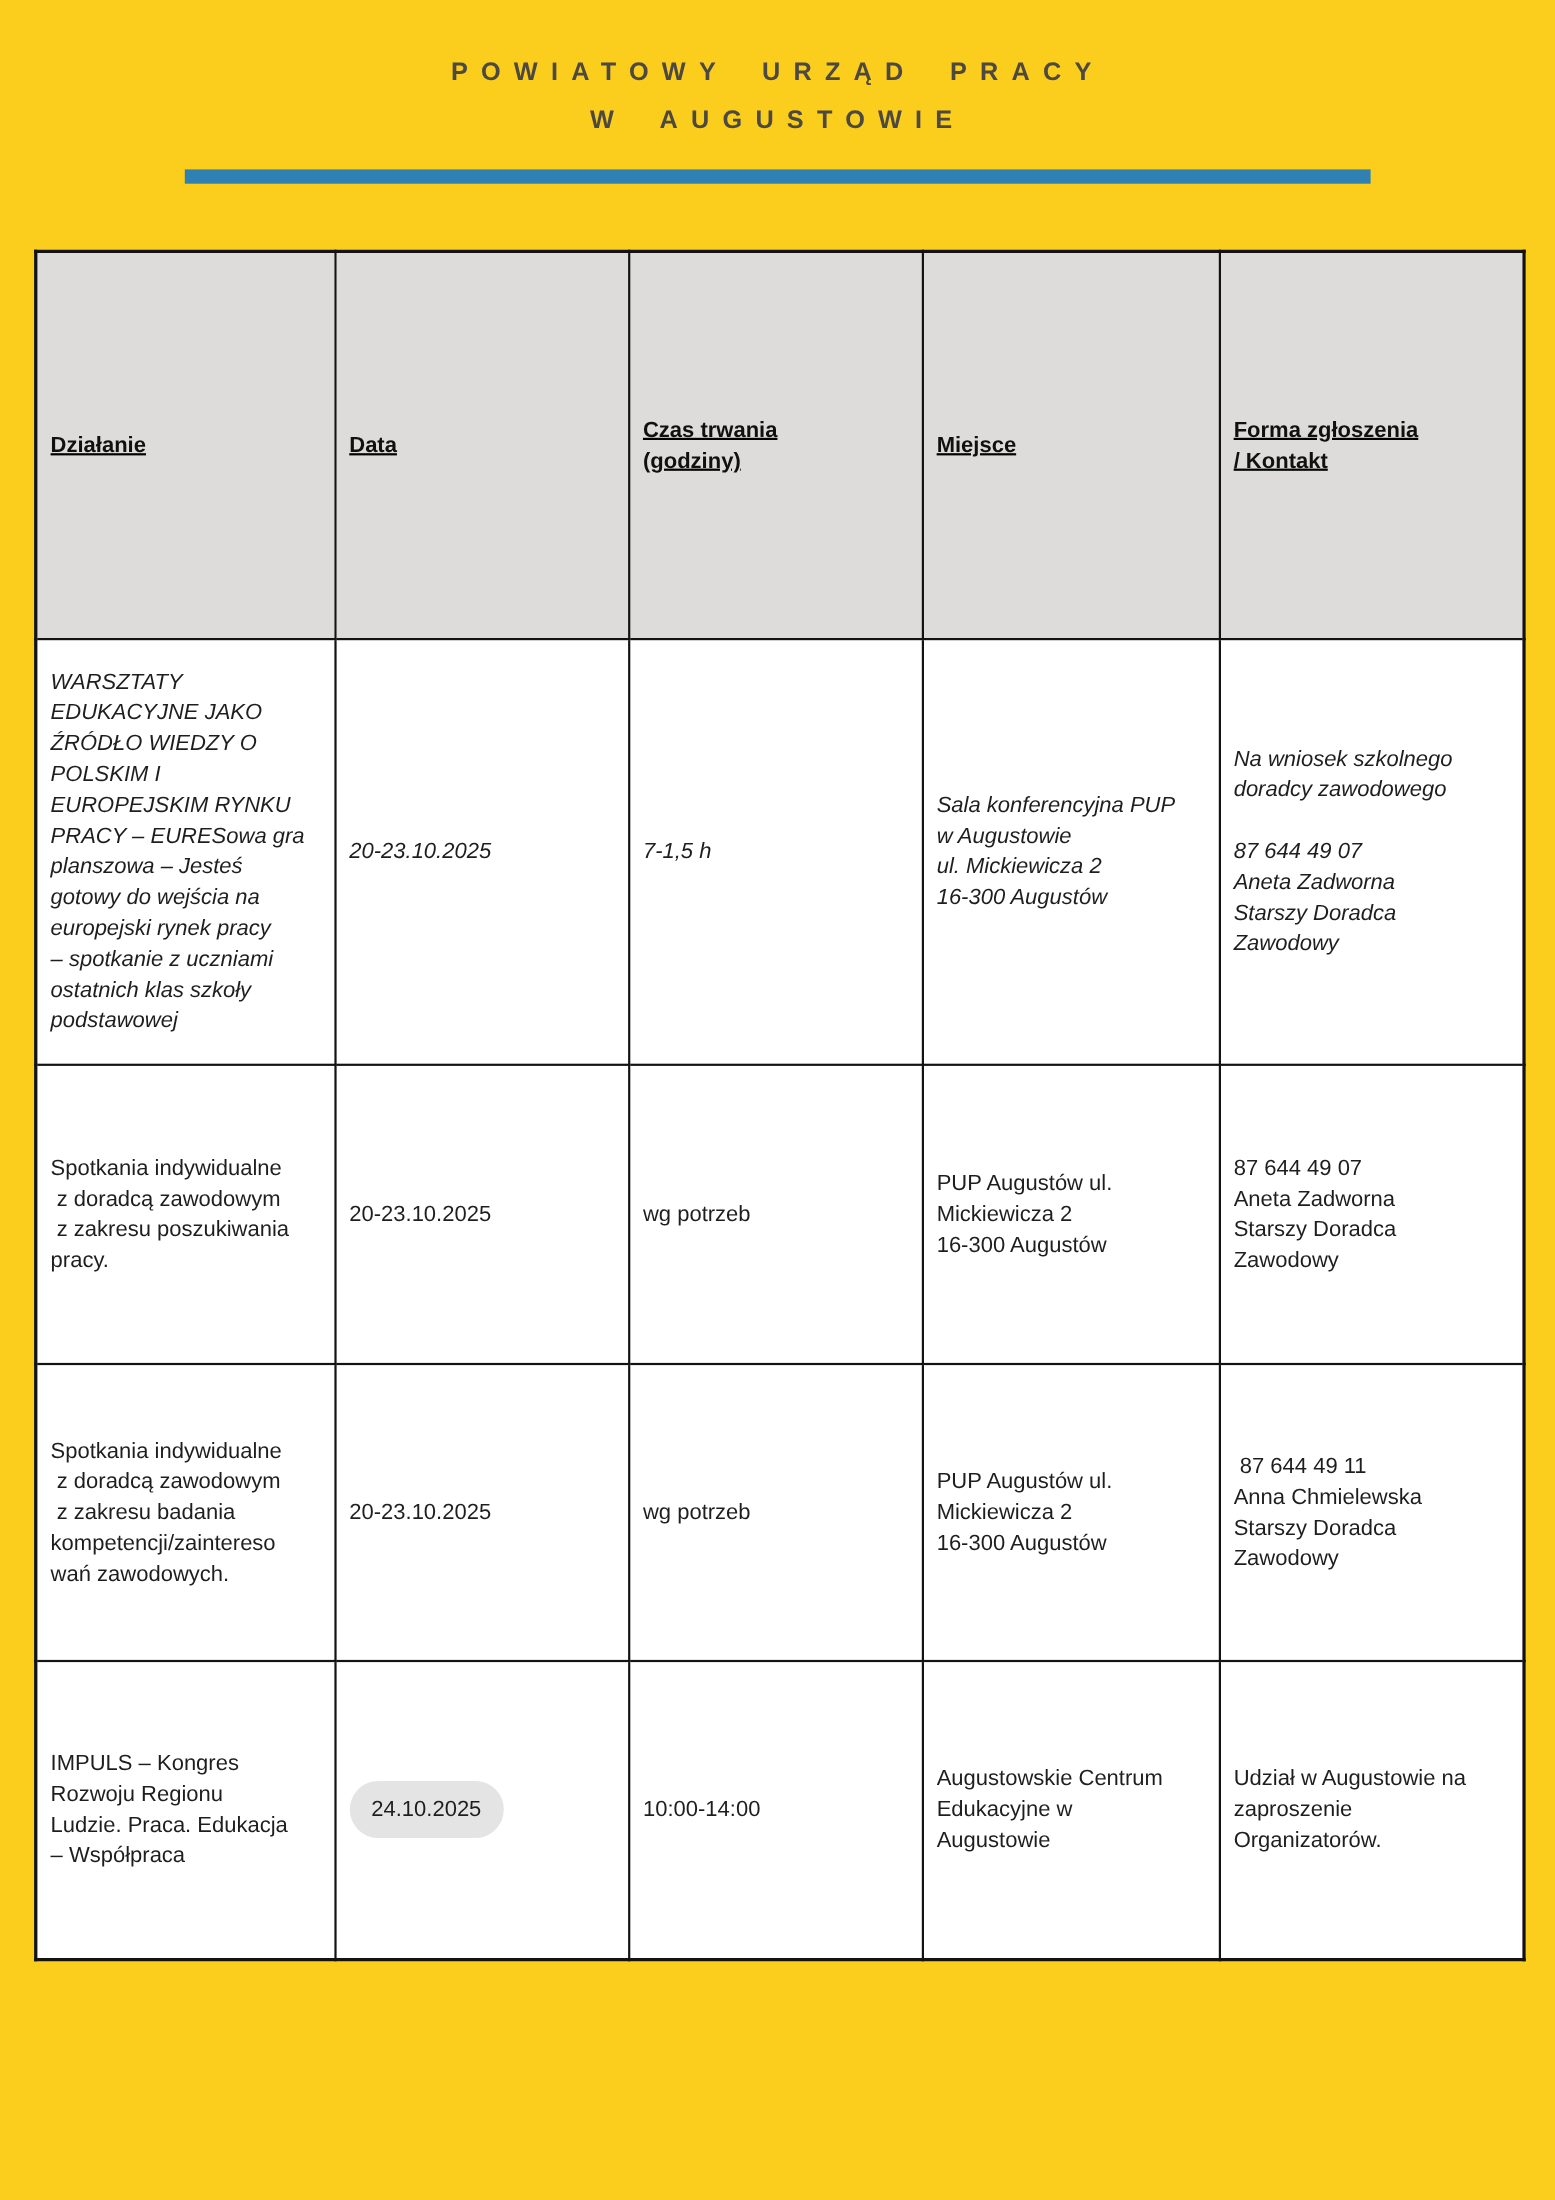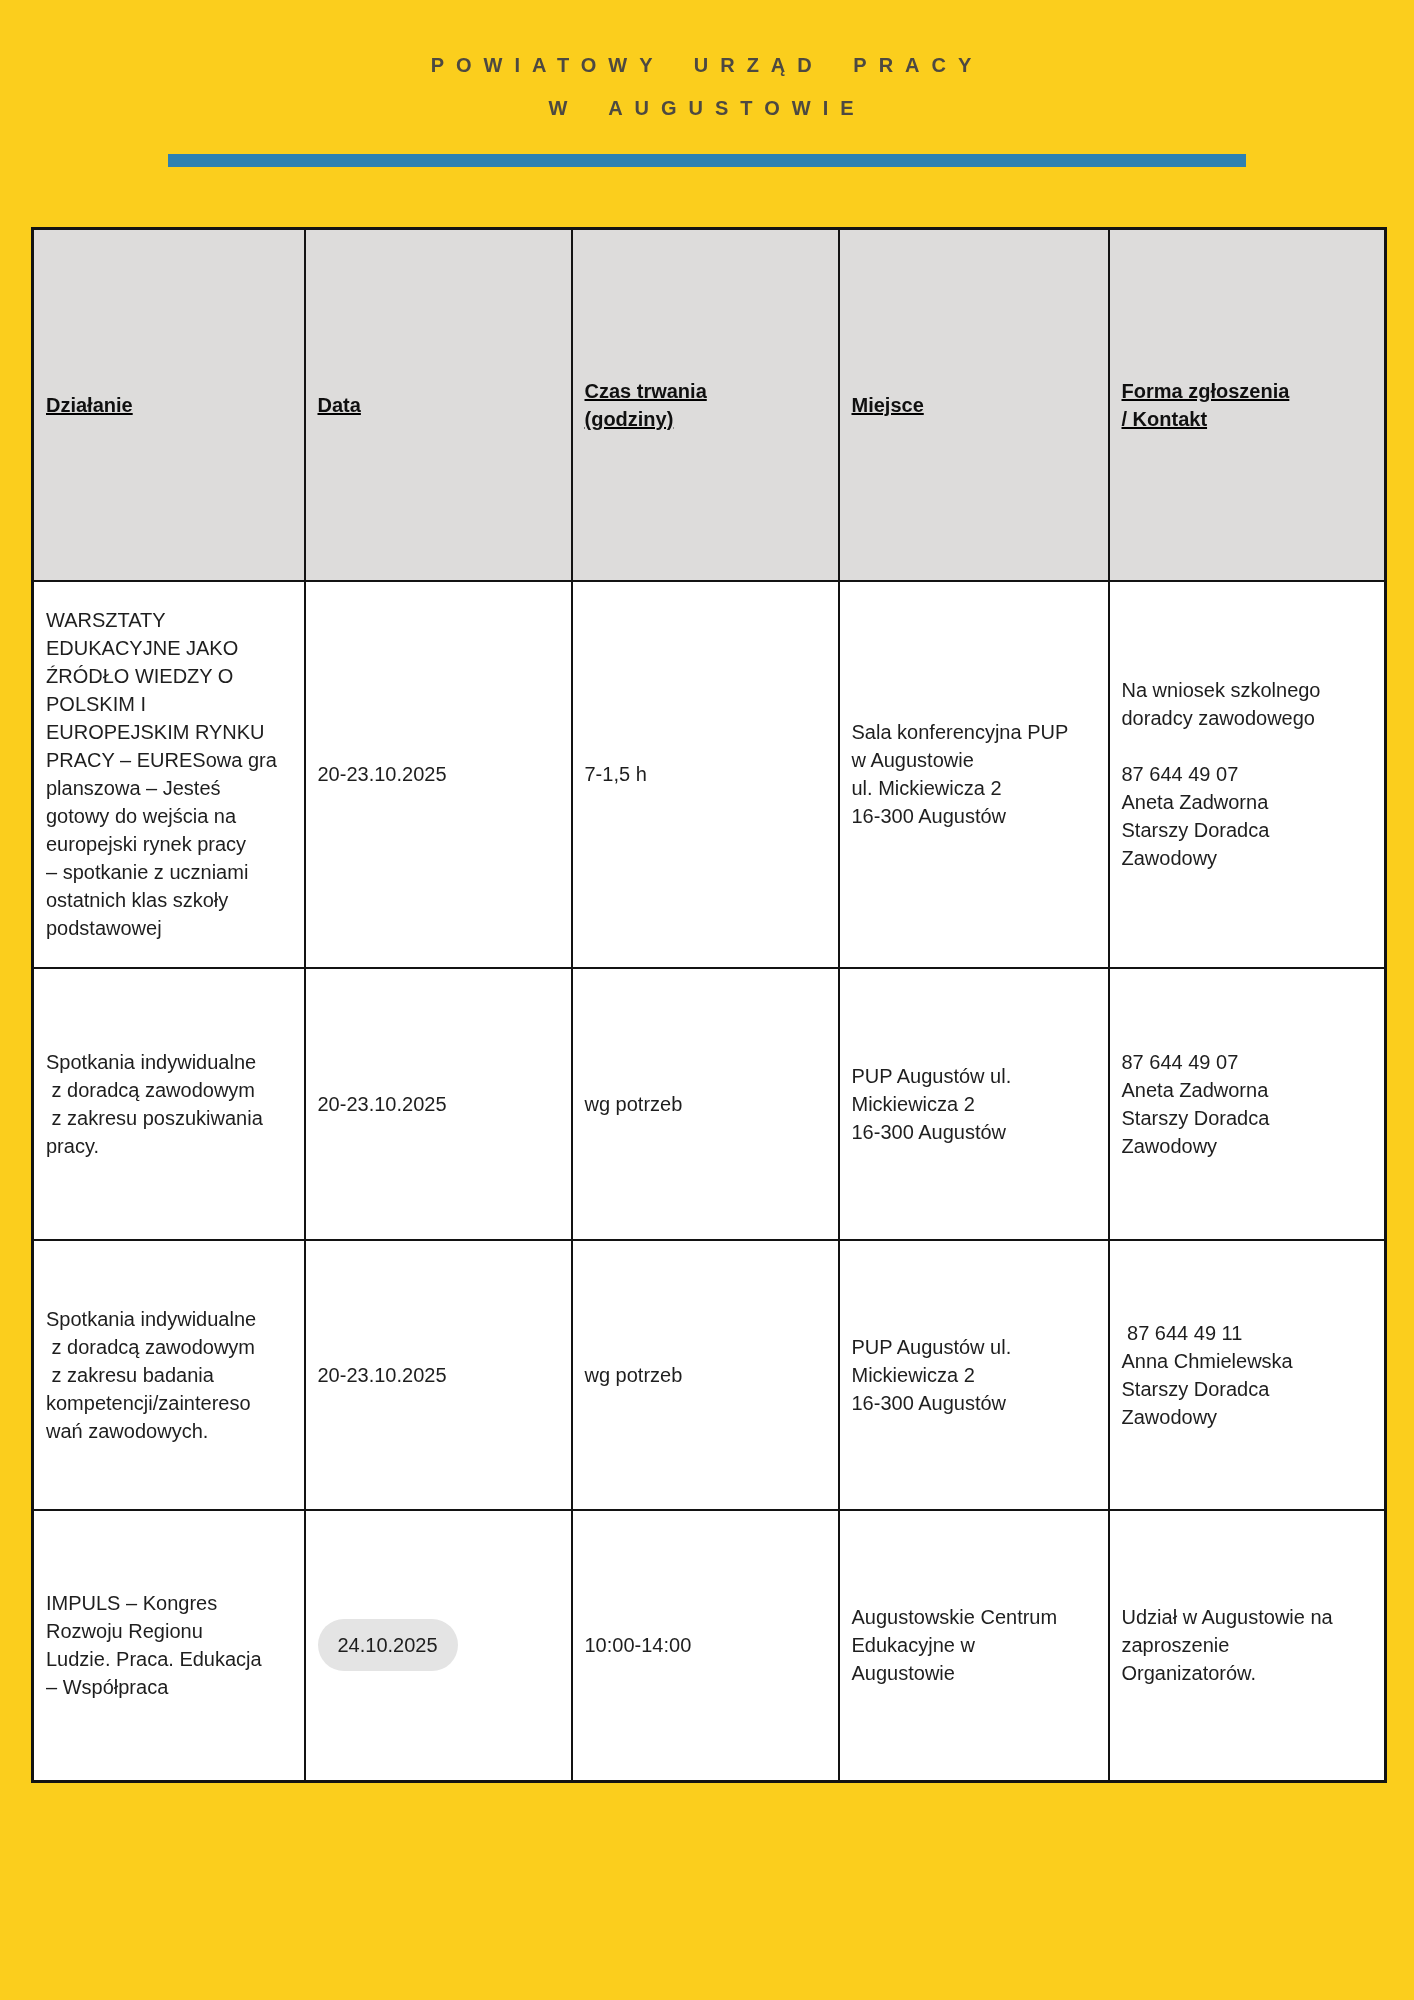--- a/index.html
+++ b/index.html
@@ -10,21 +10,21 @@
     background:#FBCE1D;
     font-family:"Liberation Sans", "DejaVu Sans", sans-serif;
     overflow:hidden;
   }
   .org-header {
     padding-top:44px;
     text-align:center;
     color:#4D4941;
   }
   .org-line {
-    font-size:20px;
+    font-size:23px;
     font-weight:bold;
     line-height:43px;
     letter-spacing:12px;
     word-spacing:12px;
     white-space:nowrap;
   }
   .accent-bar {
     width:1078px;
     height:13px;
     margin:24px auto 0 auto;
@@ -48,21 +48,21 @@
     color:#1E1E1E;
     white-space:pre-wrap;
     overflow:hidden;
   }
   table.schedule th {
     background:#DDDCDB;
     font-weight:bold;
     color:#101010;
   }
   tr.row-head { height:352px;text-decoration:underline; }
-  tr.row-0 { height:387px; }
+  tr.row-0 { height:387px;font-style:italic; }
   tr.row-1 { height:272px; }
   tr.row-2 { height:270px; }
   tr.row-3 { height:272px; }
   .pill {
     display:inline-block;
     background:#E4E4E4;
     border-radius:28px;
     padding:12px 20px;
     margin:-12px 0;
     text-align:right;

